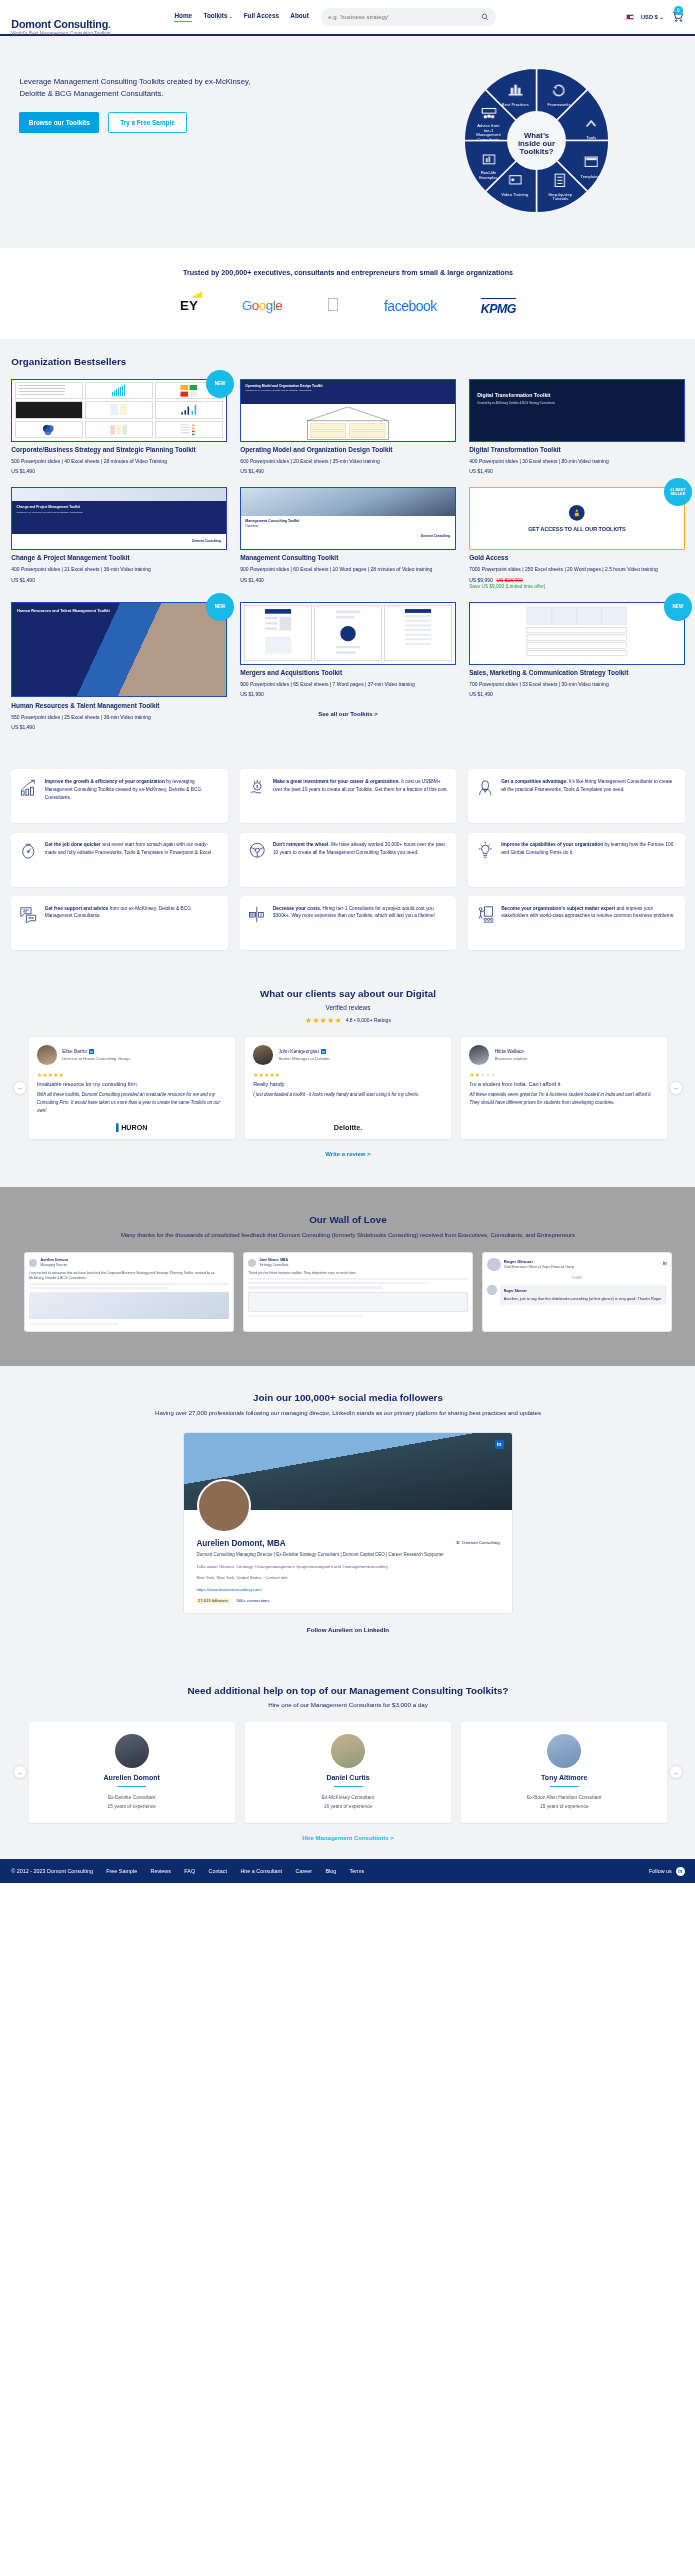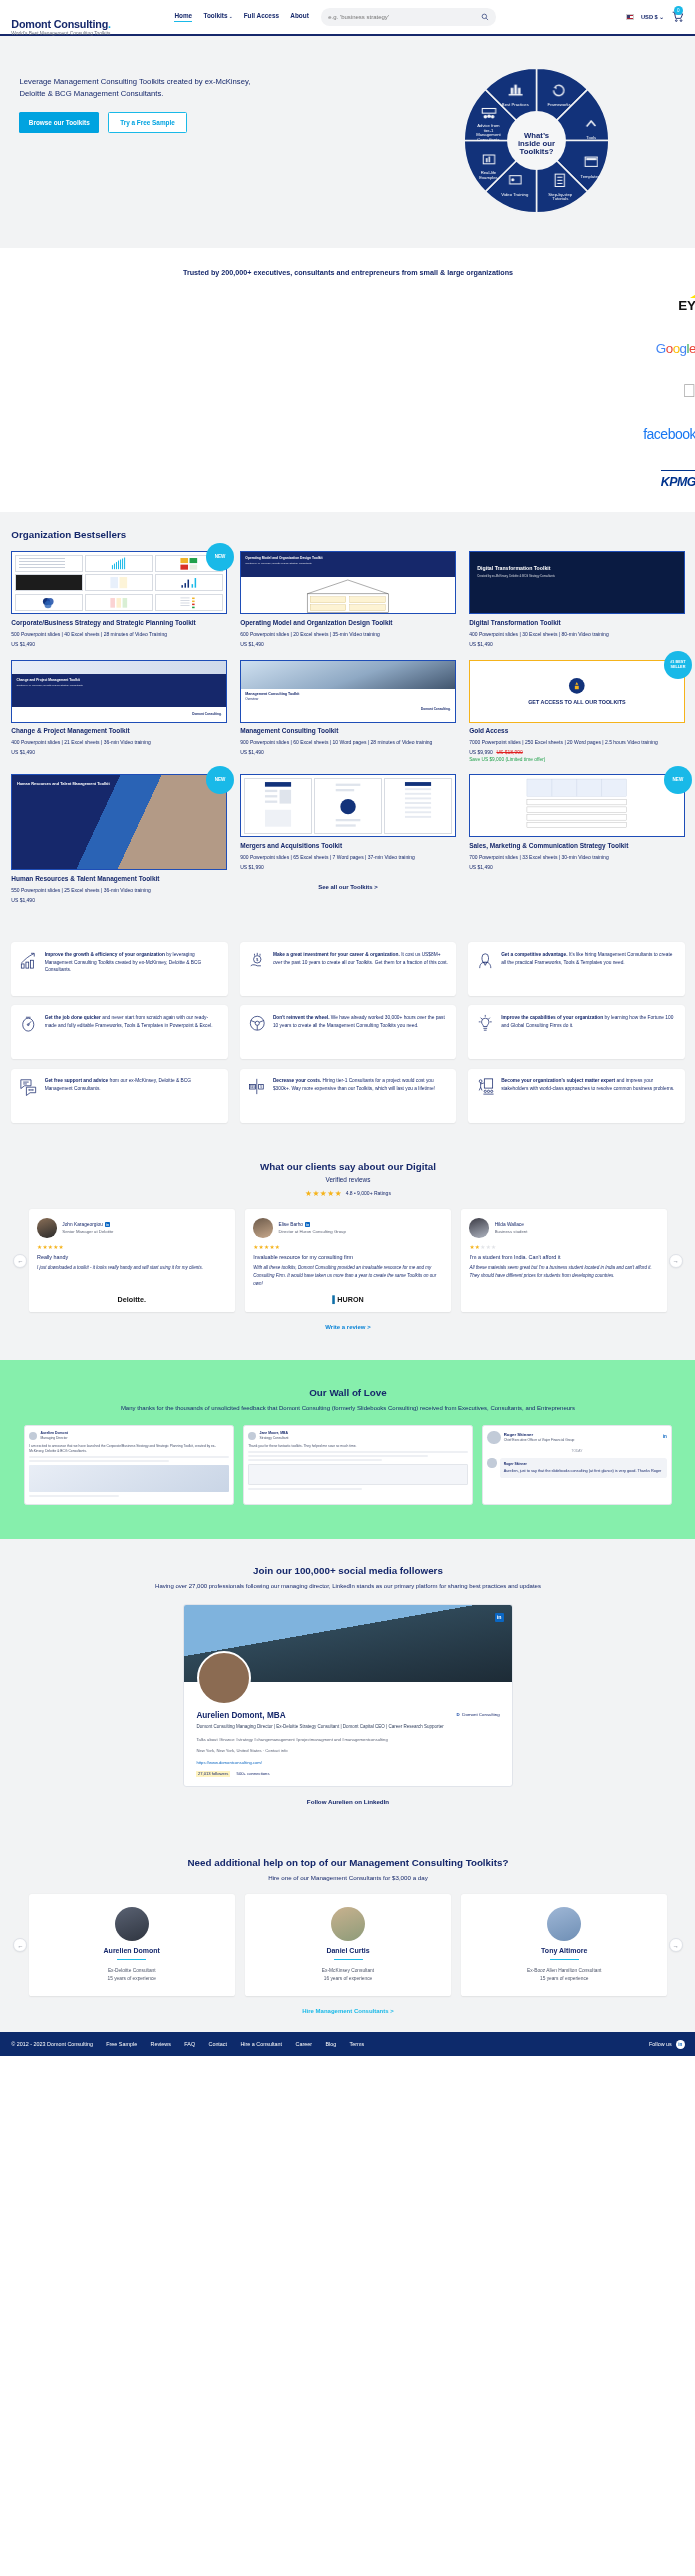--- a/index.html
+++ b/index.html
@@ -42,36 +42,36 @@
   .hero-btns { margin-top:13.4px; display:flex; gap:8.8px; }
   .btn-primary { background:#00a3e0; color:#fff; font-size:6.4px; font-weight:bold;
                  padding:5.7px 9.3px; border-radius:1.5px; border:none; cursor:pointer; }
   .btn-ghost { background:#fff; color:#00a3e0; font-size:6.4px; font-weight:bold;
                padding:5.7px 11.3px; border-radius:1.5px; border:0.8px solid #19b9e8; cursor:pointer; }
   .hero-right { flex:1; display:flex; justify-content:center; align-items:flex-start; }
 
   
   .trusted { background:#fff; padding:20.6px 0 23px; text-align:center; }
   .trusted h3 { font-size:7.2px; font-weight:bold; color:#16286b; }
-  .logos { margin-top:20.6px; display:flex; justify-content:center; align-items:flex-end; gap:28px;flex-direction:column; }
+  .logos { margin-top:20.6px; display:flex; justify-content:center; align-items:flex-start; gap:44px; }
   .logo-ey { font-size:13.4px; font-weight:bold; color:#111; position:relative; font-style:normal; }
   .logo-ey:after { content:""; position:absolute; top:-6.7px; right:-4.6px; width:0;height:0;
                    border-left:11.3px solid transparent; border-bottom:7.2px solid #ffe600; }
   .logo-google { font-size:13.4px; font-weight:normal; letter-spacing:-0.5px; }
   .logo-google span:nth-child(1){color:#4285F4;} .logo-google span:nth-child(2){color:#EA4335;}
   .logo-google span:nth-child(3){color:#FBBC05;} .logo-google span:nth-child(4){color:#4285F4;}
   .logo-google span:nth-child(5){color:#34A853;} .logo-google span:nth-child(6){color:#EA4335;}
   .logo-apple { font-size:18.5px; color:#a6a6a6; line-height:.8; }
   .logo-fb { font-size:14px; color:#1877F2; letter-spacing:-0.5px; font-weight:normal; }
   .logo-kpmg { font-size:12.4px; font-weight:bold; font-style:italic; color:#00338D; letter-spacing:-0.5px;
                border-top:0.5px solid #00338D; padding-top:3.1px; }
 
   
   .sec { background:#f2f3f4; padding:17.5px 11.3px 20.6px; }
-  .sec.white { background:#86efac; }
+  .sec.white { background:#a3a3a3; }
   .sec-title { font-size:9.8px; font-weight:bold; color:#16286b; }
   .sec-title.center { text-align:center; }
 
   
   .pgrid { display:grid; grid-template-columns:repeat(3,1fr); gap:12.4px 13.4px; margin-top:11.3px; }
   .pcard { position:relative; }
   .pthumb { height:63px; border:1px solid #1e4db7; background:#fff; overflow:hidden; position:relative; }
   .pcard h4 { font-size:6.5px; font-weight:bold; color:#16286b; margin-top:4.6px; line-height:1.28; }
   .pmeta { font-size:5px; color:#16286b; margin-top:3.6px; line-height:1.55; }
   .pprice { font-size:5px; color:#16286b; margin-top:2.6px; }
@@ -630,50 +630,50 @@
   <div class="sec-title center">What our clients say about our Digital</div>
   <div class="sub-center">Verified reviews</div>
   <div class="stars-row">
     <span>★★★★★</span><span class="rt">4.8 • 9,000+ Ratings</span>
   </div>
   <div class="rwrap">
     <div class="arrow-btn arrow-l">←</div>
 
     <div class="rcard">
       <div class="rhead">
+        <div class="ravatar" style="background:linear-gradient(160deg,#6c5a4a,#c8a98c)"></div>
+        <div>
+          <div class="rname">
+              <span>Elise Barho</span>
+              <span class="li-chip">in</span>
+            </div>
+          <div class="rrole">Director at Huron Consulting Group</div>
+        </div>
+      </div>
+      <div class="rstars">★★★★★</div>
+      <div class="rtitle">Invaluable resource for my consulting firm</div>
+      <div class="rbody">With all these toolkits, Domont Consulting provided an invaluable resource for me and my Consulting Firm. It would have taken us more than a year to create the same Toolkits on our own!</div>
+      <div class="rlogo"><span style="color:#0f6fa8">▌</span><span>HURON</span></div>
+    </div>
+
+    <div class="rcard">
+      <div class="rhead">
         <div class="ravatar" style="background:linear-gradient(160deg,#8a6f57,#2b2b2b)"></div>
         <div>
           <div class="rname">
               <span>John Karageorgiou</span>
               <span class="li-chip">in</span>
             </div>
           <div class="rrole">Senior Manager at Deloitte</div>
         </div>
       </div>
       <div class="rstars">★★★★★</div>
       <div class="rtitle">Really handy</div>
       <div class="rbody">I just downloaded a toolkit - it looks really handy and will start using it for my clients.</div>
       <div class="rlogo"><span>Deloitte.</span></div>
-    </div>
-
-    <div class="rcard">
-      <div class="rhead">
-        <div class="ravatar" style="background:linear-gradient(160deg,#6c5a4a,#c8a98c)"></div>
-        <div>
-          <div class="rname">
-              <span>Elise Barho</span>
-              <span class="li-chip">in</span>
-            </div>
-          <div class="rrole">Director at Huron Consulting Group</div>
-        </div>
-      </div>
-      <div class="rstars">★★★★★</div>
-      <div class="rtitle">Invaluable resource for my consulting firm</div>
-      <div class="rbody">With all these toolkits, Domont Consulting provided an invaluable resource for me and my Consulting Firm. It would have taken us more than a year to create the same Toolkits on our own!</div>
-      <div class="rlogo"><span style="color:#0f6fa8">▌</span><span>HURON</span></div>
     </div>
 
     <div class="rcard">
       <div class="rhead">
         <div class="ravatar" style="background:linear-gradient(160deg,#3a3a44,#b0b6c2)"></div>
         <div>
           <div class="rname">
               <span>Hilda Wallace</span>
             </div>
           <div class="rrole">Business student</div>

